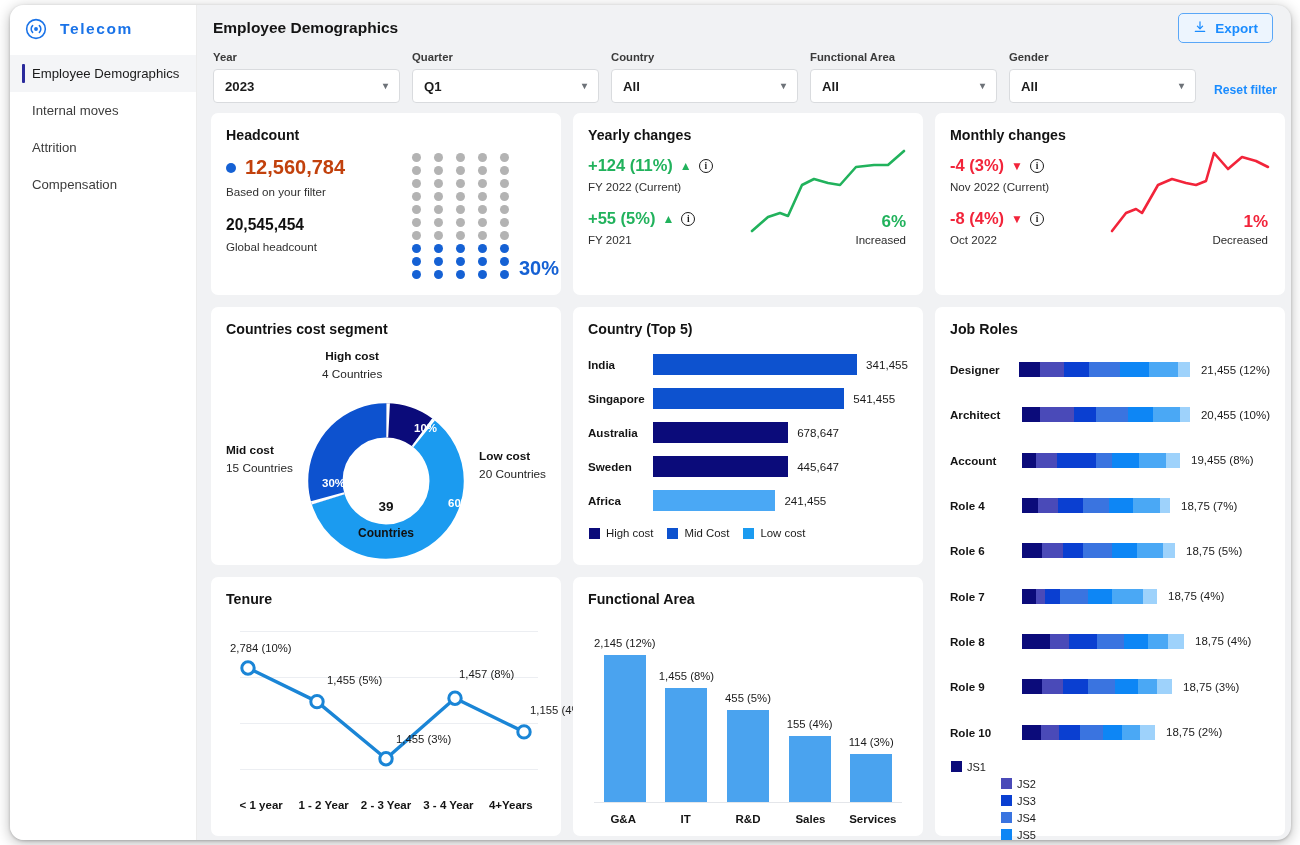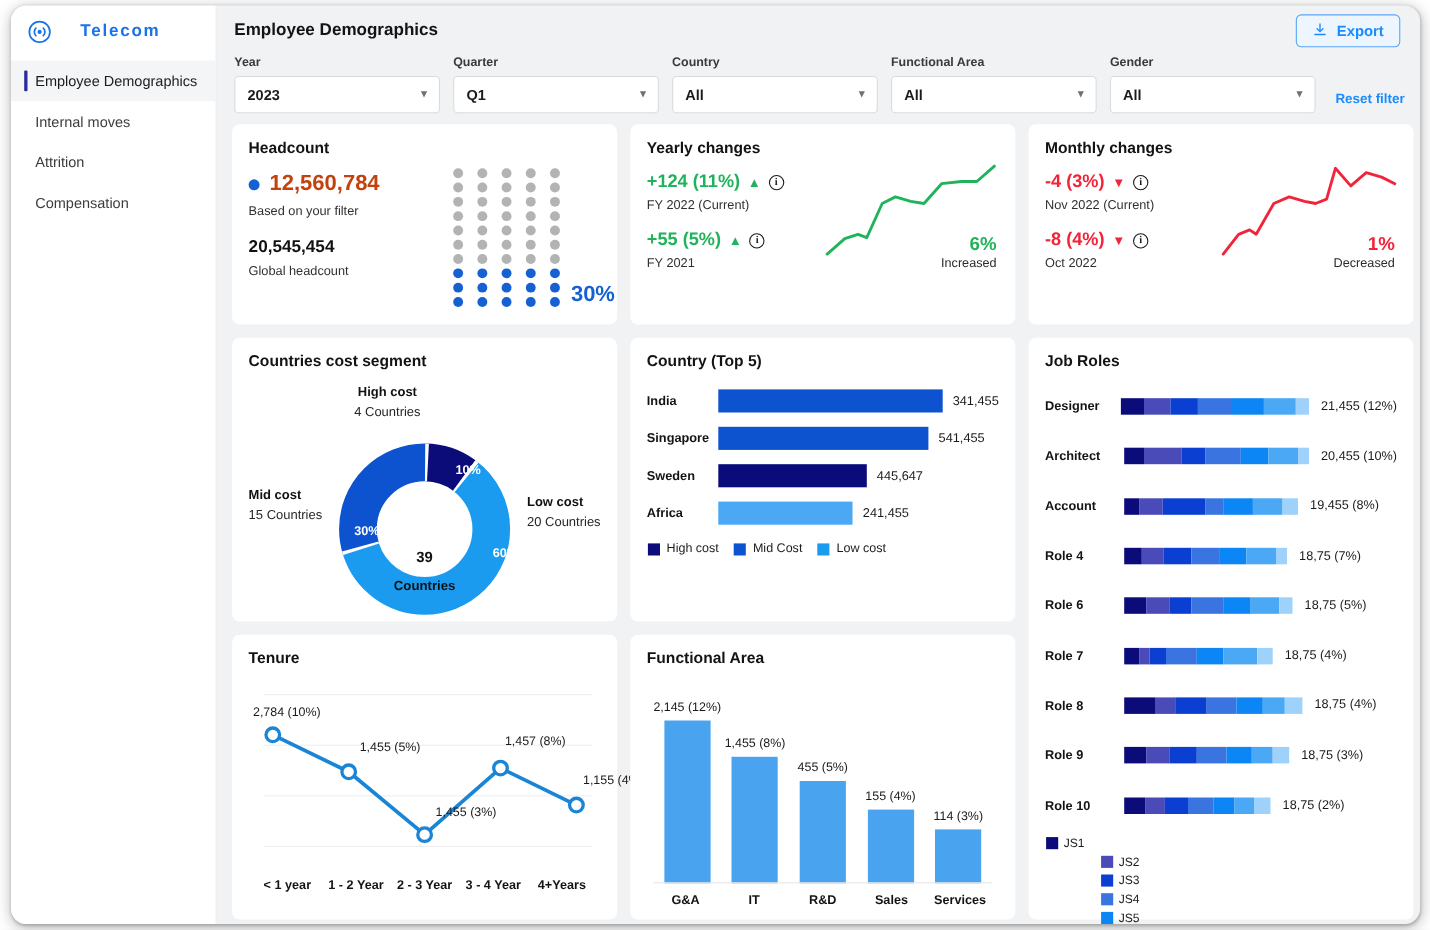--- a/index.html
+++ b/index.html
@@ -25,21 +25,21 @@
     width: 187px;
     background: #ffffff;
     flex: 0 0 187px;
     padding-top: 0;
     border-right: 1px solid #ececec;
   }
   .brand {
     height: 48px;
     display: flex; align-items: center;
     padding-left: 15px;
-    gap: 26px;
+    gap: 13px;
   }
   .brand-logo { width: 22px; height: 22px; display:block; }
   .brand-name {
     color: #1a73e8;
     font-size: 15.5px;
     font-weight: bold;
     letter-spacing: 1.6px;
   }
   .nav { margin-top: 2px; }
   .nav-item {
@@ -507,20 +507,27 @@
               <div class="cbar-track">
                 <div class="cbar-fill" style="width: 86%; background: rgb(13, 82, 207);"></div>
                 <div class="cbar-val">341,455</div>
               </div>
             </div>
             <div class="cbar-row">
               <div class="cbar-label">Singapore</div>
               <div class="cbar-track">
                 <div class="cbar-fill" style="width: 75%; background: rgb(13, 82, 207);"></div>
                 <div class="cbar-val">541,455</div>
+              </div>
+            </div>
+            <div class="cbar-row">
+              <div class="cbar-label">Australia</div>
+              <div class="cbar-track">
+                <div class="cbar-fill" style="width: 53%; background: rgb(11, 11, 122);"></div>
+                <div class="cbar-val">678,647</div>
               </div>
             </div>
             <div class="cbar-row">
               <div class="cbar-label">Sweden</div>
               <div class="cbar-track">
                 <div class="cbar-fill" style="width: 53%; background: rgb(11, 11, 122);"></div>
                 <div class="cbar-val">445,647</div>
               </div>
             </div>
             <div class="cbar-row">

